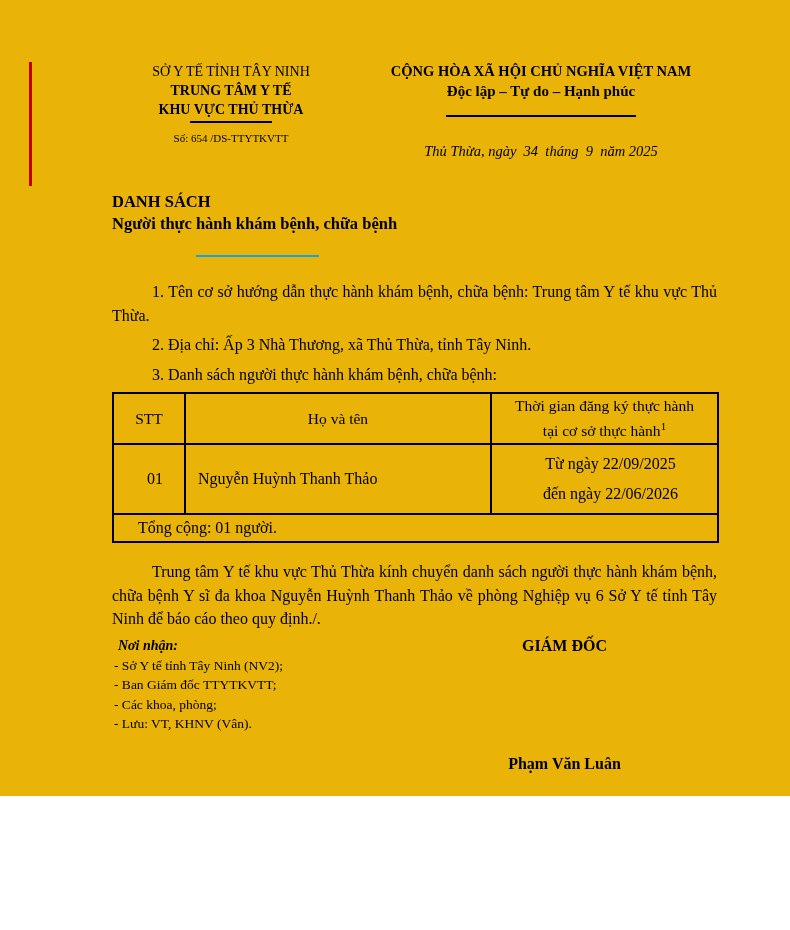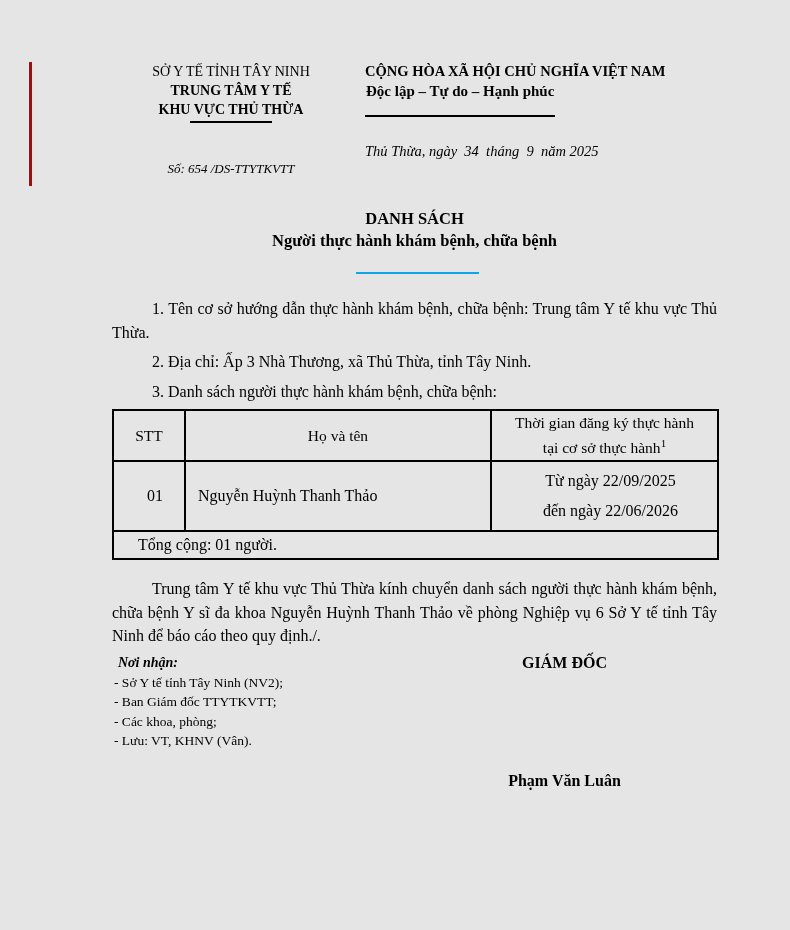--- a/index.html
+++ b/index.html
@@ -1,21 +1,21 @@
 <!DOCTYPE html>
 <html><head>
 <meta charset="utf-8">
 <style>
   * { margin: 0; padding: 0; box-sizing: border-box; }
   html, body { background: #ffffff; }
   .page {
     position: relative;
     width: 790px;
-    height: 930px;
-    background: #e5e5e5;
+    height: 796px;
+    background: #eab308;
     font-family: "Liberation Serif", "DejaVu Serif", serif;
     color: #000000;
     overflow: hidden;
   }
   .revision-bar {
     position: absolute;
     left: 29px;
     top: 62px;
     width: 3px;
     height: 124px;
@@ -23,30 +23,30 @@
   }
   .content {
     position: absolute;
     left: 112px;
     top: 62px;
     width: 605px;
   }
   
   .header { display: flex; justify-content: space-between; }
   .header-left { width: 238px; text-align: center; }
-  .header-right { width: 352px; }
+  .header-right { width: 352px; text-align: center; }
   .org-line1 { font-size: 14px; line-height: 19px; }
   .org-line2, .org-line3 { font-size: 14px; font-weight: bold; line-height: 19px; }
   .org-separator { width: 82px; border-top: 2px solid #000; margin: 2px auto 0; }
-  .doc-number { font-size: 13px; margin-top: 38px; font-style: italic; }
+  .doc-number { font-size: 11px; margin-top: 9px; }
   .national-line1 { font-size: 14.5px; font-weight: bold; line-height: 19px; }
   .national-line2 { font-size: 15px; font-weight: bold; line-height: 20px; display: inline-block; border-bottom: 2px solid #000; padding: 0 1px 14px; }
   .date-line { font-size: 14.5px; font-style: italic; margin-top: 26px; white-space: pre; }
   
-  .doc-title { text-align: center; margin-top: 31px; }
+  .doc-title { text-align: left; margin-top: 31px; }
   .doc-title-line1 { font-size: 16.5px; font-weight: bold; line-height: 21px; }
   .doc-title-line2 { font-size: 16.5px; font-weight: bold; line-height: 22px; margin-top: 1px; }
   .title-underlined { display: inline-block; border-bottom: 2px solid #0ea5e9; padding-bottom: 20px; margin-bottom: -4px; }
   
   .body-block { margin-top: 27px; }
   .para { font-size: 16px; line-height: 23.5px; text-align: justify; text-indent: 40px; margin-bottom: 6px; }
   
   .list-table { border-collapse: collapse; width: 605px; margin-top: 5px; table-layout: fixed; }
   .list-table th, .list-table td { border: 2px solid #000; font-weight: normal; padding-left: 12px; }
   .col-stt { width: 72px; }

